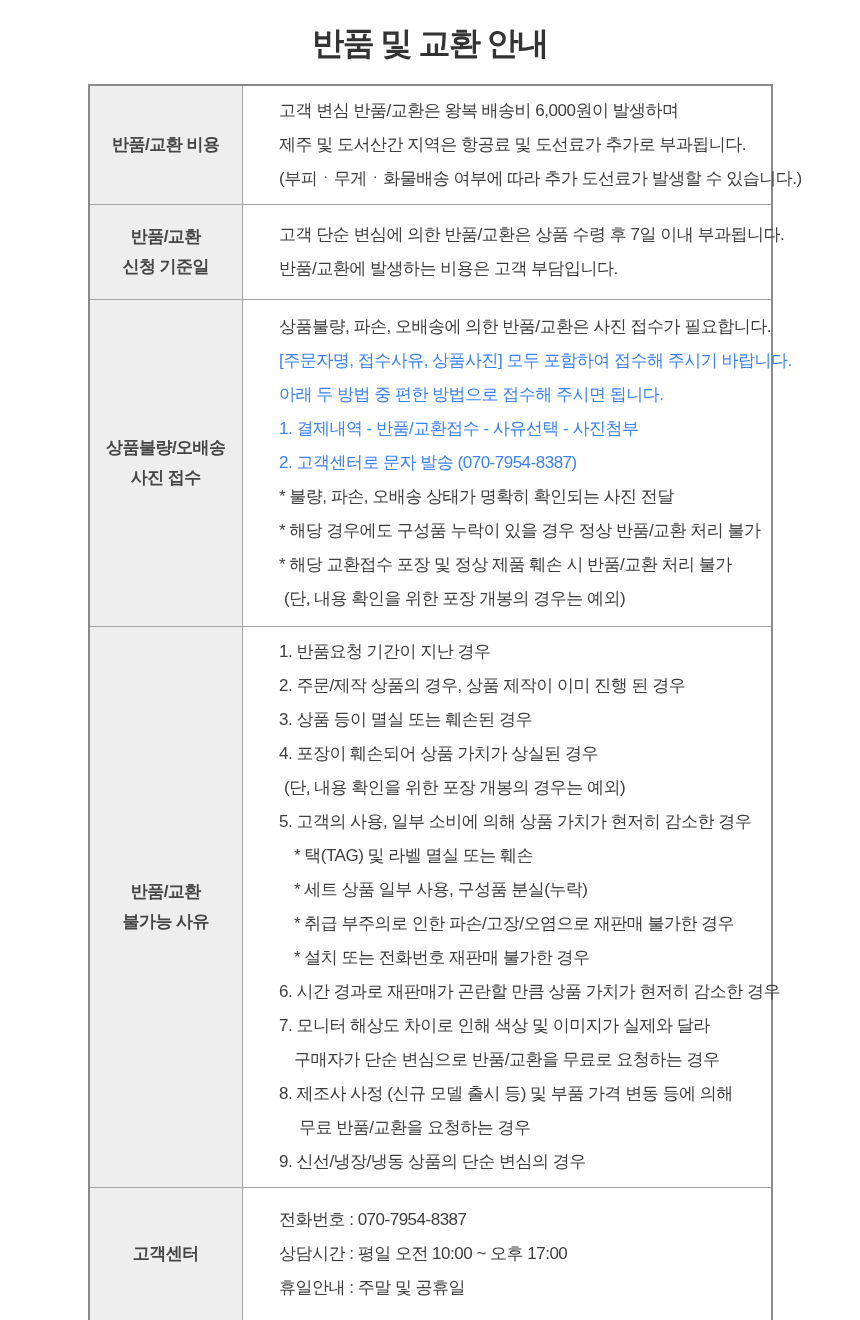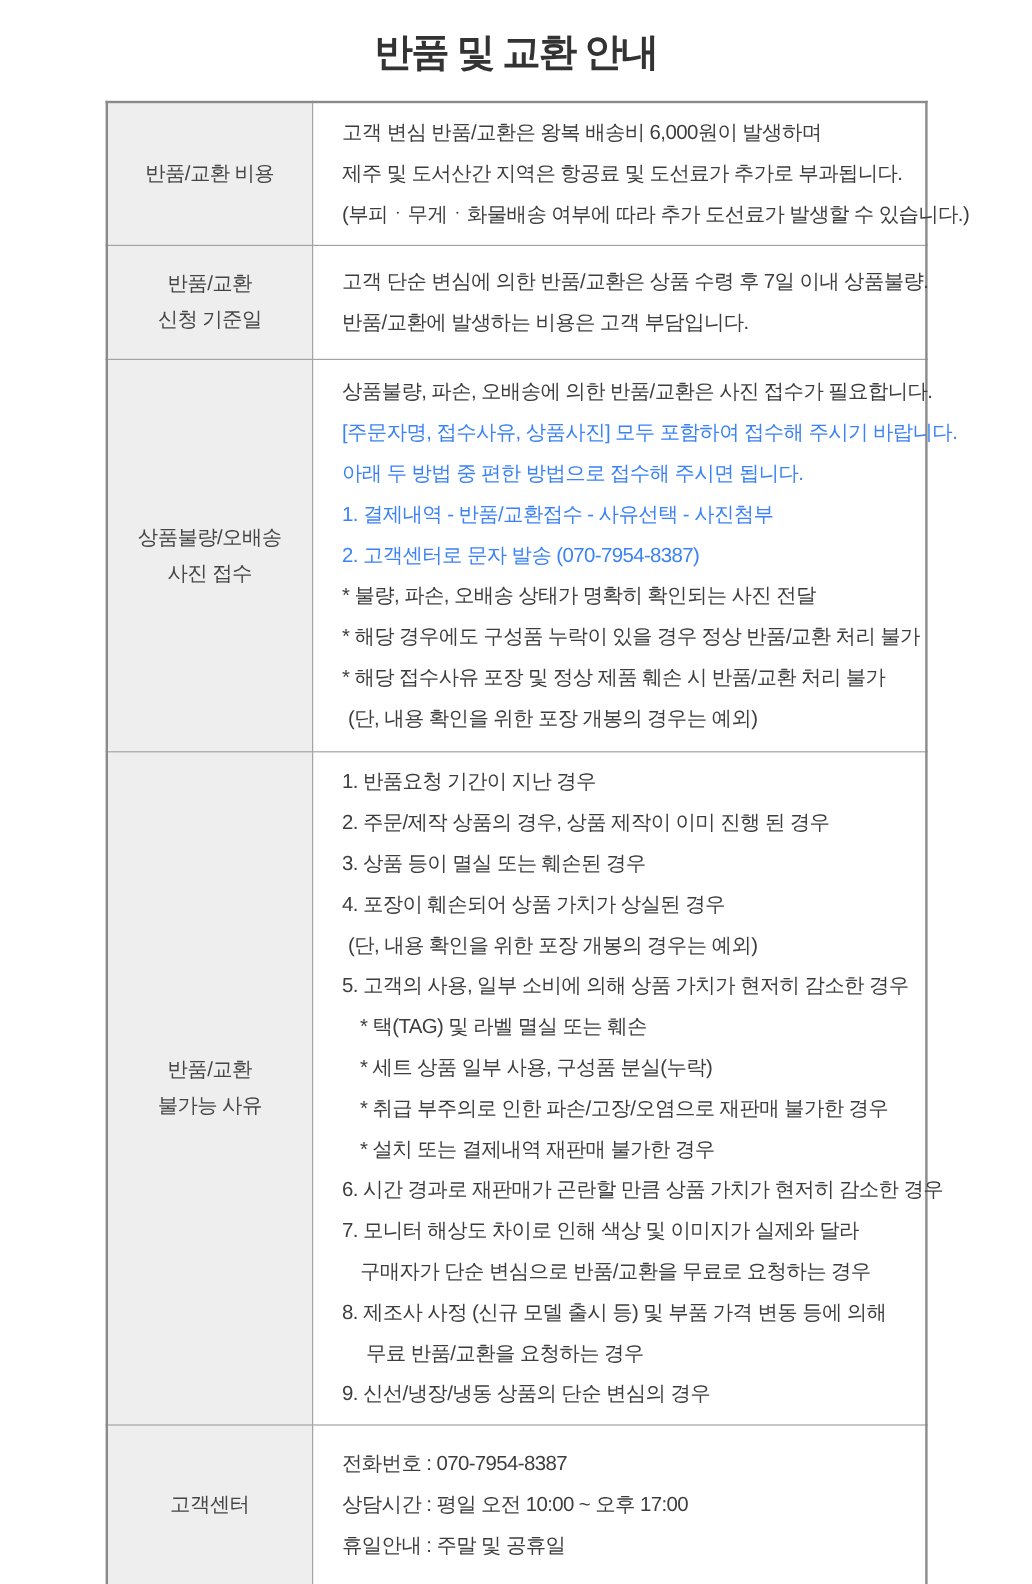--- a/index.html
+++ b/index.html
@@ -21,40 +21,40 @@
     margin:0 auto;
     border-collapse:collapse;
     table-layout:fixed;
     border:2px solid #8a8a8a;
   }
   table.policy th, table.policy td{
     border:1px solid #a3a3a3;
     box-sizing:border-box;
   }
   th.rh{
-    width:172px;
+    width:154px;
     background:#eeeeee;
-    font-weight:400;
+    font-weight:700;
     font-size:17px;
     line-height:30px;
     color:#454545;
     text-align:center;
     vertical-align:middle;
     letter-spacing:-0.5px;
   }
   td.rc{
     padding:8px 8px 8px 24px;
     vertical-align:middle;
     font-size:17px;
     line-height:34px;
     letter-spacing:-0.5px;
     color:#3d3d3d;
     text-align:left;
   }
-  .ln{white-space:nowrap;}
+  .ln{white-space:nowrap;margin-left:12px;}
   .red{color:#3b82f6;}
   .i1{padding-left:5px;}
   .i2{padding-left:15px;}
   .i3{padding-left:20px;}
   tr.r0{height:107px;}
   tr.r1{height:95px;}
   tr.r2{height:327px;}
   tr.r3{height:542px;}
   tr.r4{height:134px;}
 </style>
@@ -76,59 +76,59 @@
         <div class="ln">(부피ㆍ무게ㆍ화물배송 여부에 따라 추가 도선료가 발생할 수 있습니다.)</div>
       </td>
     </tr>
 
     <tr class="r1">
       <th class="rh">
         <div>반품/교환</div>
         <div>신청 기준일</div>
       </th>
       <td class="rc">
-        <div class="ln">고객 단순 변심에 의한 반품/교환은 상품 수령 후 7일 이내 상품불량.</div>
+        <div class="ln">고객 단순 변심에 의한 반품/교환은 상품 수령 후 7일 이내 부과됩니다.</div>
         <div class="ln">반품/교환에 발생하는 비용은 고객 부담입니다.</div>
       </td>
     </tr>
 
     <tr class="r2">
       <th class="rh">
         <div>상품불량/오배송</div>
         <div>사진 접수</div>
       </th>
       <td class="rc">
         <div class="ln">상품불량, 파손, 오배송에 의한 반품/교환은 사진 접수가 필요합니다.</div>
         <div class="ln red">[주문자명, 접수사유, 상품사진] 모두 포함하여 접수해 주시기 바랍니다.</div>
         <div class="ln red">아래 두 방법 중 편한 방법으로 접수해 주시면 됩니다.</div>
         <div class="ln red">1. 결제내역 - 반품/교환접수 - 사유선택 - 사진첨부</div>
         <div class="ln red">2. 고객센터로 문자 발송 (070-7954-8387)</div>
         <div class="ln">* 불량, 파손, 오배송 상태가 명확히 확인되는 사진 전달</div>
         <div class="ln">* 해당 경우에도 구성품 누락이 있을 경우 정상 반품/교환 처리 불가</div>
-        <div class="ln">* 해당 접수사유 포장 및 정상 제품 훼손 시 반품/교환 처리 불가</div>
+        <div class="ln">* 해당 교환접수 포장 및 정상 제품 훼손 시 반품/교환 처리 불가</div>
         <div class="ln i1">(단, 내용 확인을 위한 포장 개봉의 경우는 예외)</div>
       </td>
     </tr>
 
     <tr class="r3">
       <th class="rh">
         <div>반품/교환</div>
         <div>불가능 사유</div>
       </th>
       <td class="rc">
         <div class="ln">1. 반품요청 기간이 지난 경우</div>
         <div class="ln">2. 주문/제작 상품의 경우, 상품 제작이 이미 진행 된 경우</div>
         <div class="ln">3. 상품 등이 멸실 또는 훼손된 경우</div>
         <div class="ln">4. 포장이 훼손되어 상품 가치가 상실된 경우</div>
         <div class="ln i1">(단, 내용 확인을 위한 포장 개봉의 경우는 예외)</div>
         <div class="ln">5. 고객의 사용, 일부 소비에 의해 상품 가치가 현저히 감소한 경우</div>
         <div class="ln i2">* 택(TAG) 및 라벨 멸실 또는 훼손</div>
         <div class="ln i2">* 세트 상품 일부 사용, 구성품 분실(누락)</div>
         <div class="ln i2">* 취급 부주의로 인한 파손/고장/오염으로 재판매 불가한 경우</div>
-        <div class="ln i2">* 설치 또는 결제내역 재판매 불가한 경우</div>
+        <div class="ln i2">* 설치 또는 전화번호 재판매 불가한 경우</div>
         <div class="ln">6. 시간 경과로 재판매가 곤란할 만큼 상품 가치가 현저히 감소한 경우</div>
         <div class="ln">7. 모니터 해상도 차이로 인해 색상 및 이미지가 실제와 달라</div>
         <div class="ln i2">구매자가 단순 변심으로 반품/교환을 무료로 요청하는 경우</div>
         <div class="ln">8. 제조사 사정 (신규 모델 출시 등) 및 부품 가격 변동 등에 의해</div>
         <div class="ln i3">무료 반품/교환을 요청하는 경우</div>
         <div class="ln">9. 신선/냉장/냉동 상품의 단순 변심의 경우</div>
       </td>
     </tr>
 
     <tr class="r4">

